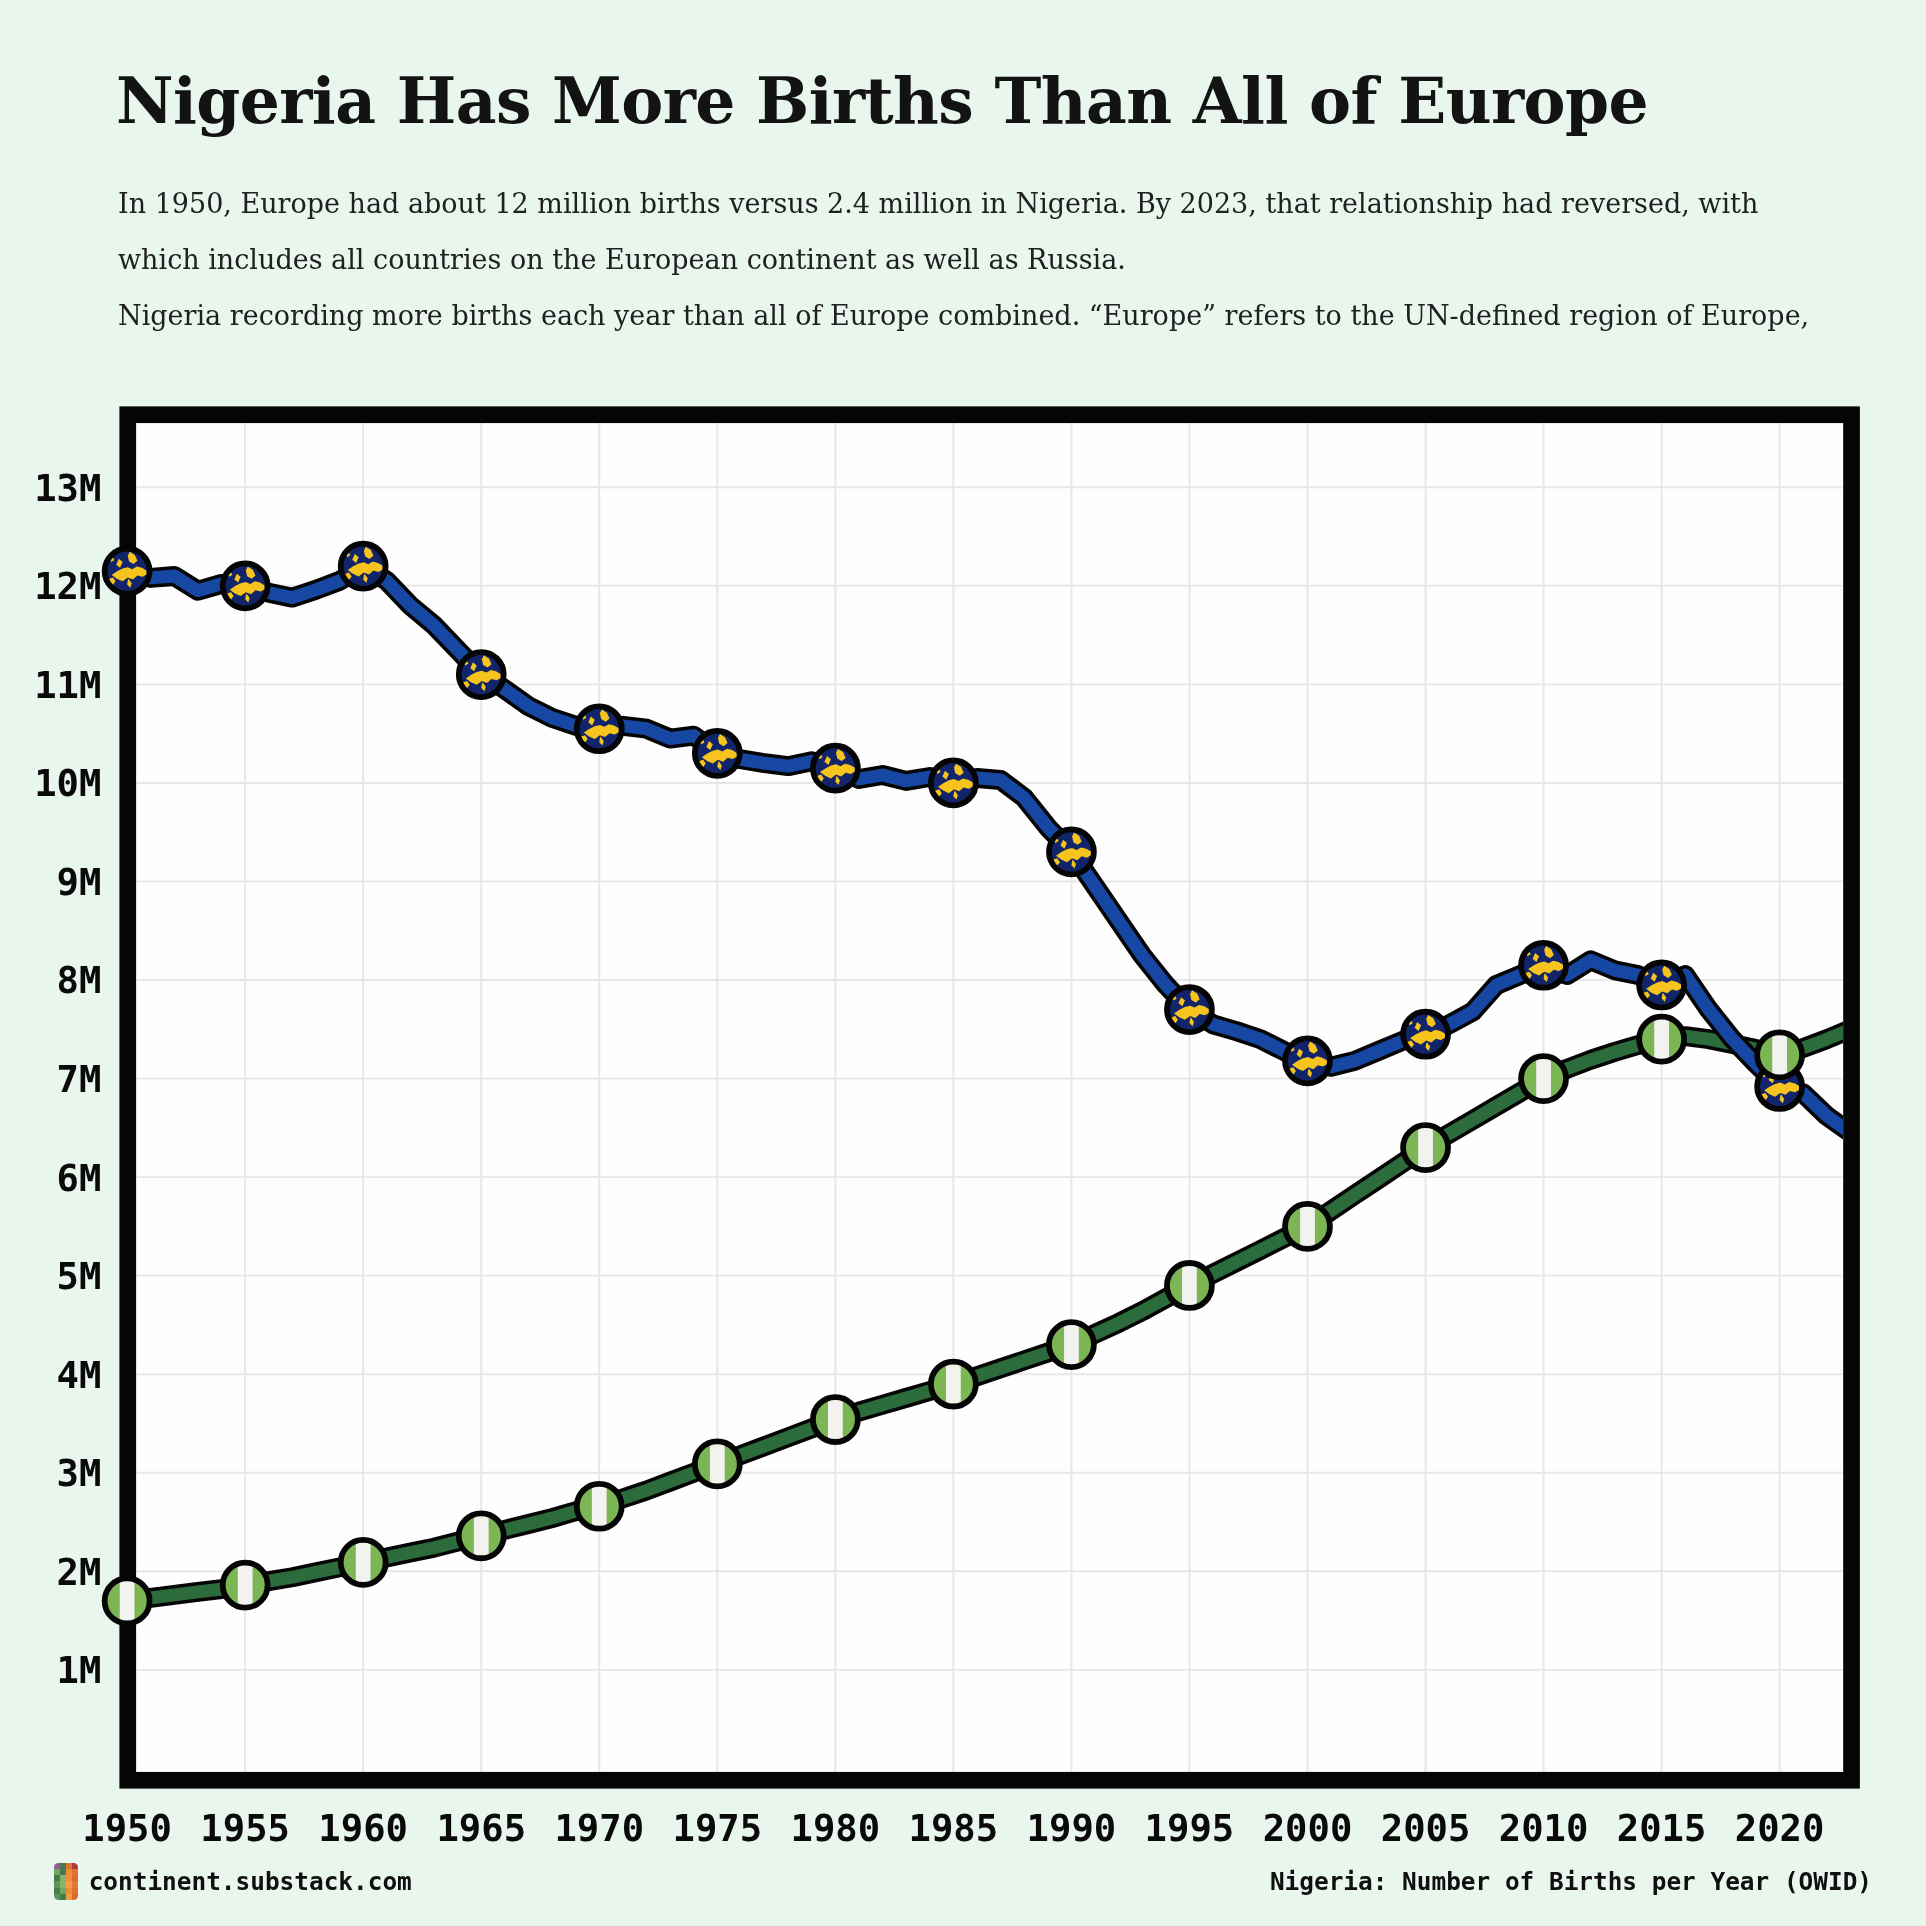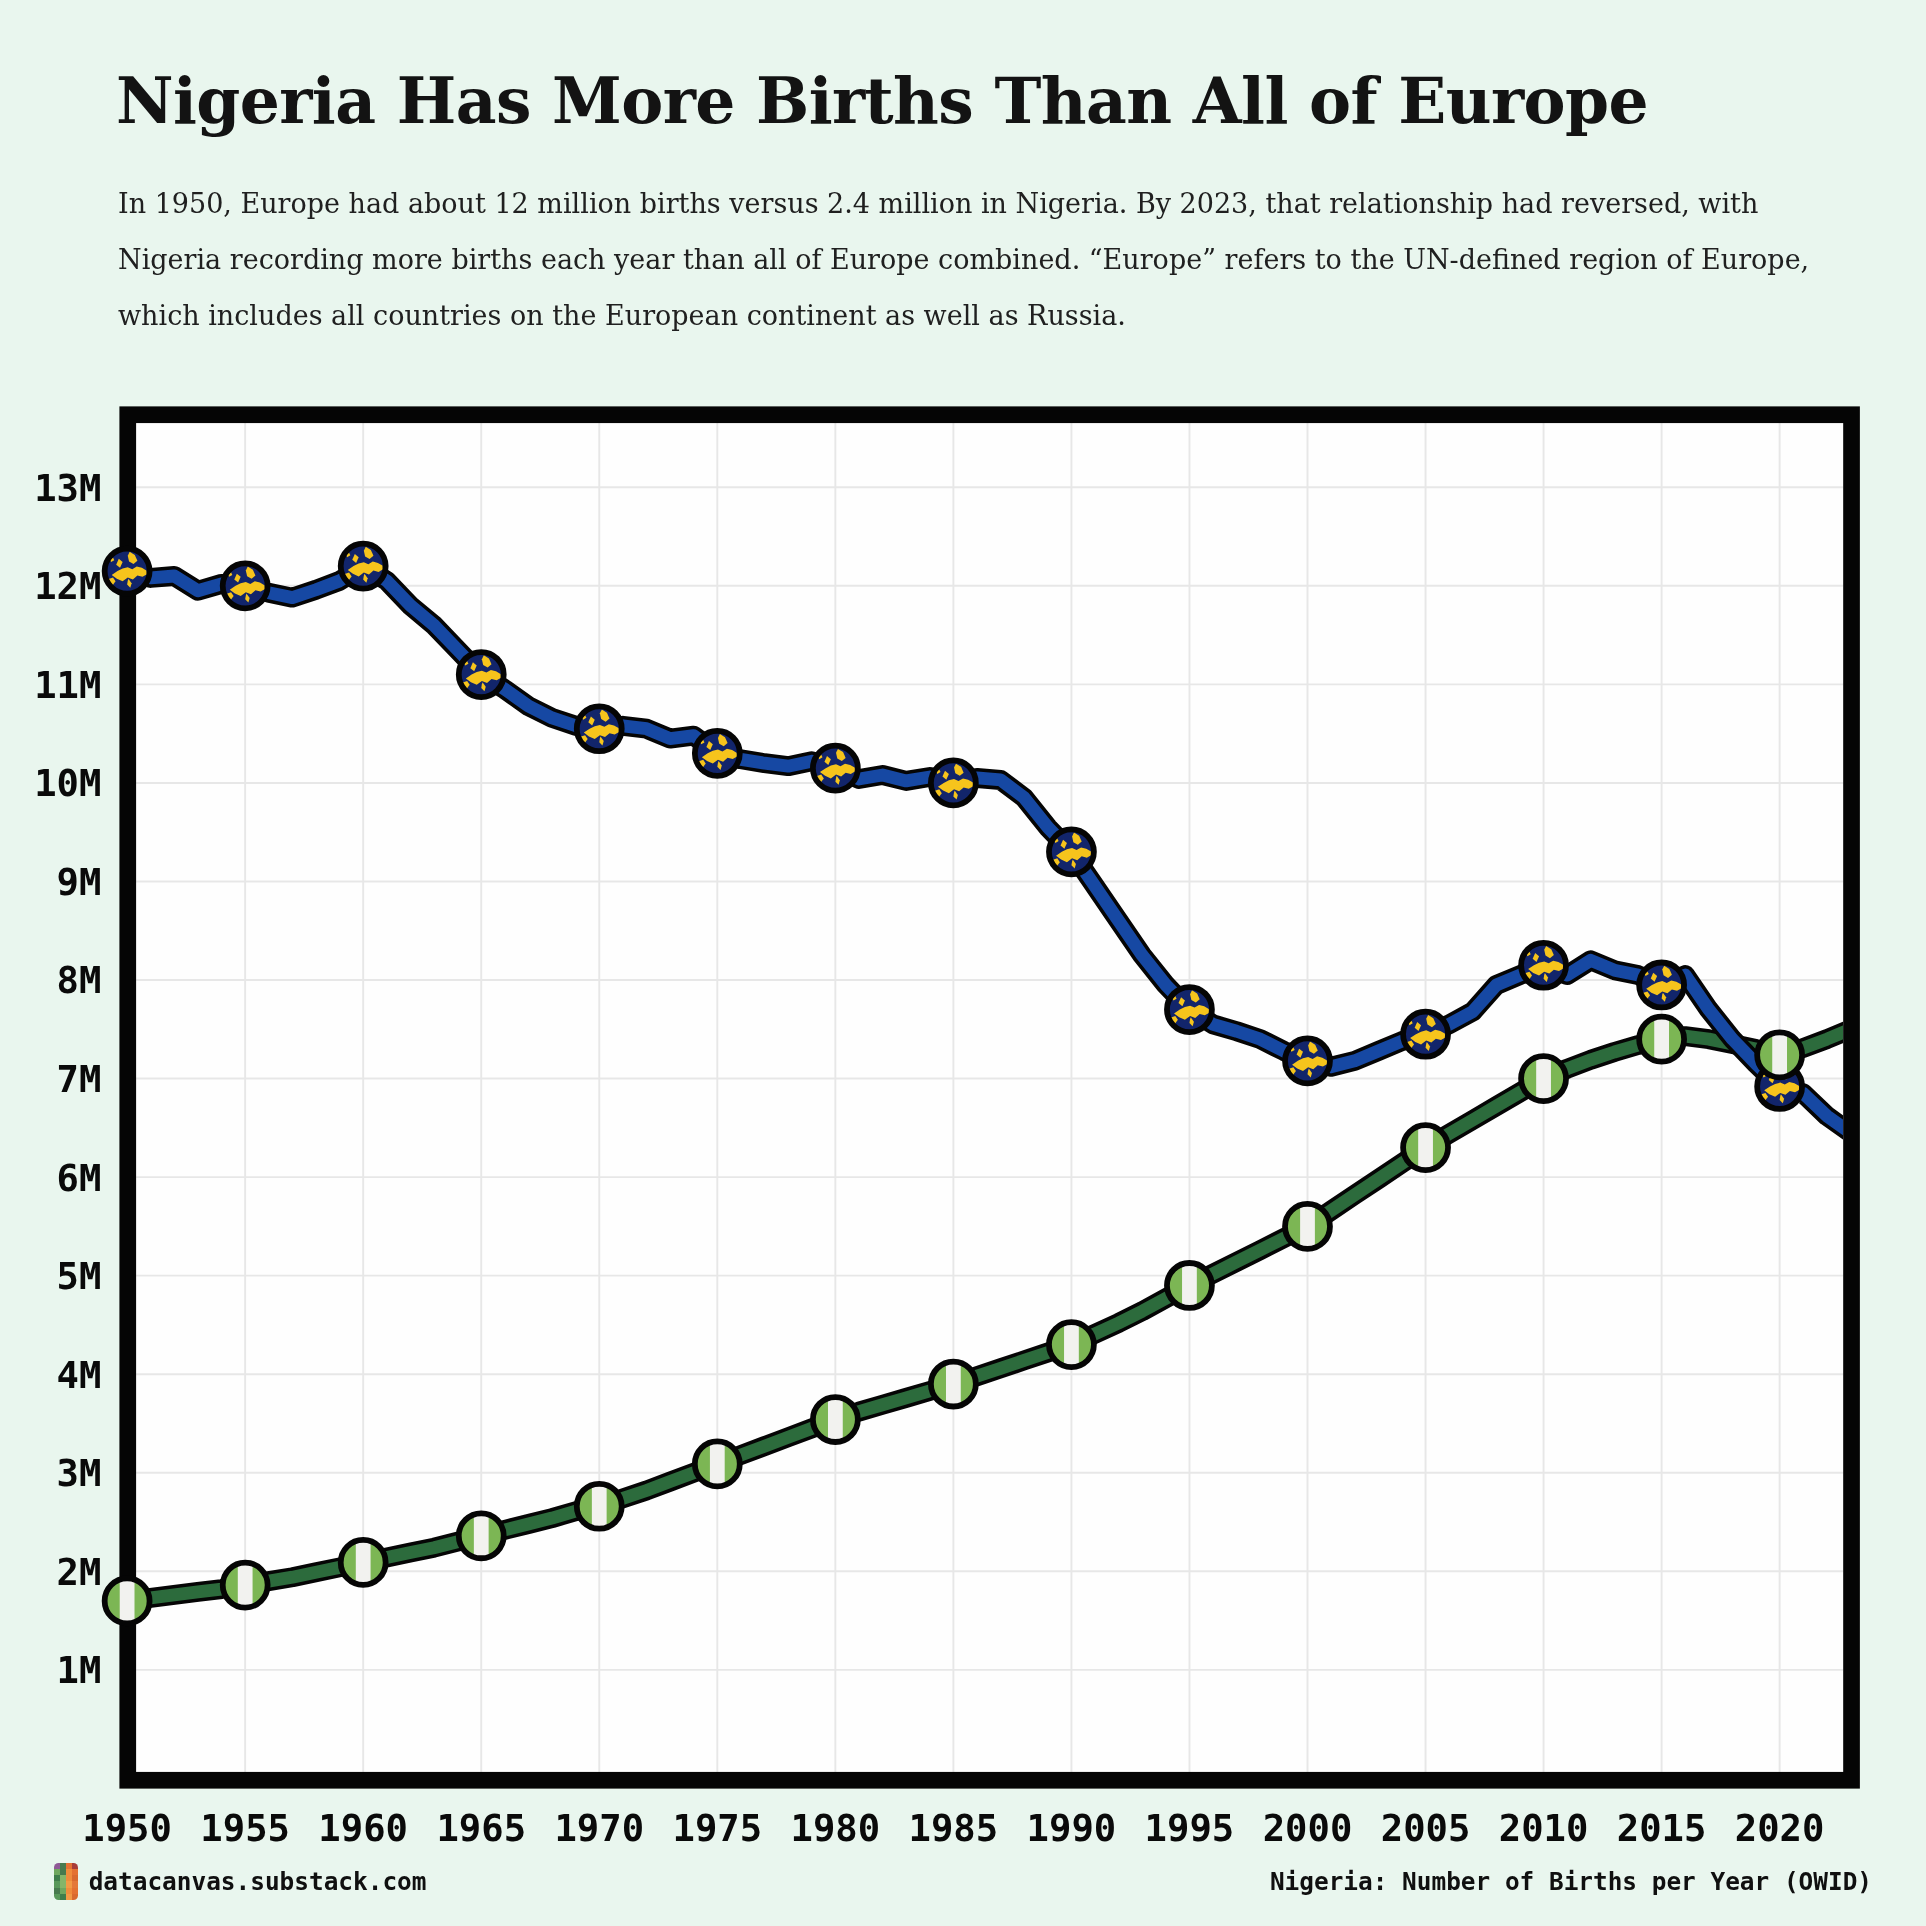--- a/index.html
+++ b/index.html
@@ -38,22 +38,22 @@
   }
   .site-logo span{display:block;width:100%;height:100%;}
 </style>
 </head>
 <body>
 
 <h1 class="page-title">Nigeria Has More Births Than All of Europe</h1>
 
 <div class="subtitle">
   <div>In 1950, Europe had about 12 million births versus 2.4 million in Nigeria. By 2023, that relationship had reversed, with</div>
+  <div>which includes all countries on the European continent as well as Russia.</div>
   <div>Nigeria recording more births each year than all of Europe combined. “Europe” refers to the UN-defined region of Europe,</div>
-  <div>which includes all countries on the European continent as well as Russia.</div>
 </div>
 
 <svg id="chart-svg" viewBox="0 0 3000 3000" xmlns="http://www.w3.org/2000/svg">
   <defs>
     <clipPath id="plot-clip">
         <rect x="212" y="659" width="2659" height="2101"></rect>
       </clipPath>
 
     <g id="sym-europe">
       <circle r="35" fill="var(--navy)"></circle>
@@ -201,17 +201,17 @@
         <span style="background: rgb(228, 120, 58);"></span>
         <span style="background: rgb(71, 122, 78);"></span>
         <span style="background: rgb(111, 167, 95);"></span>
         <span style="background: rgb(239, 140, 60);"></span>
         <span style="background: rgb(228, 113, 50);"></span>
         <span style="background: rgb(88, 151, 90);"></span>
         <span style="background: rgb(63, 125, 75);"></span>
         <span style="background: rgb(242, 154, 69);"></span>
         <span style="background: rgb(217, 106, 48);"></span>
       </div>
-    <span>datacanvas.substack.com</span>
+    <span>continent.substack.com</span>
   </div>
   <span>Nigeria: Number of Births per Year (OWID)</span>
 </div>
 
 
 </body></html>

